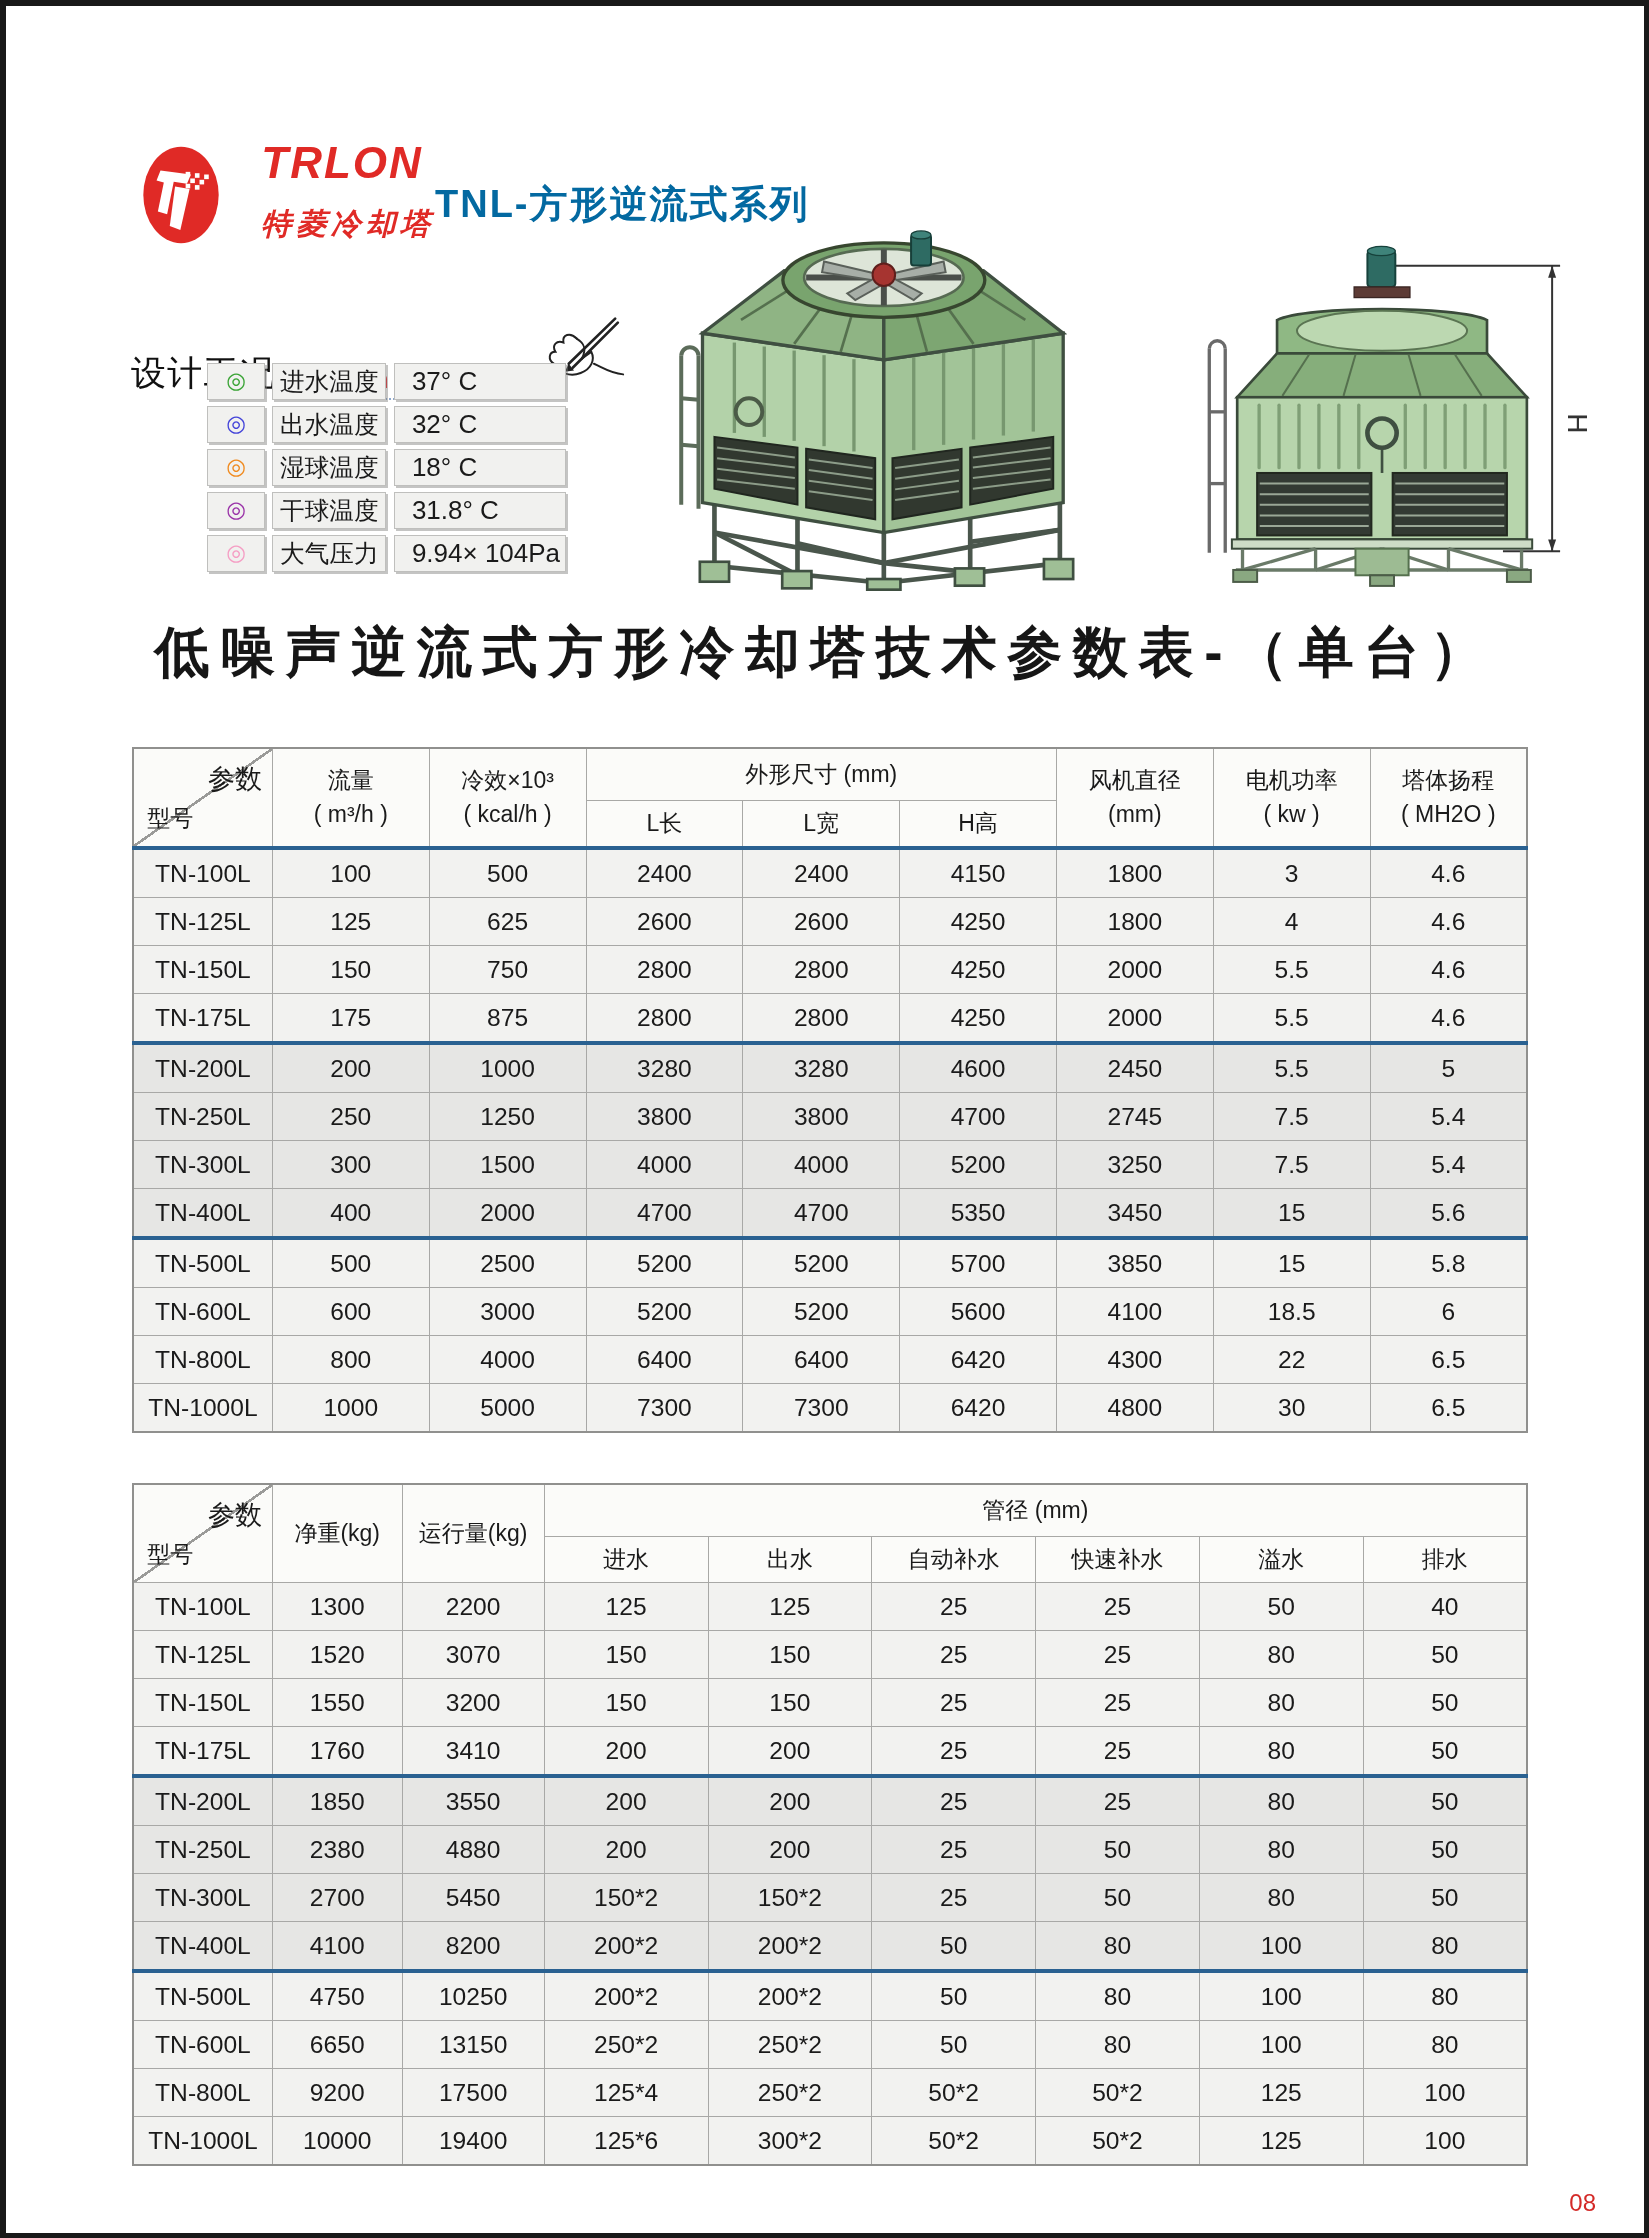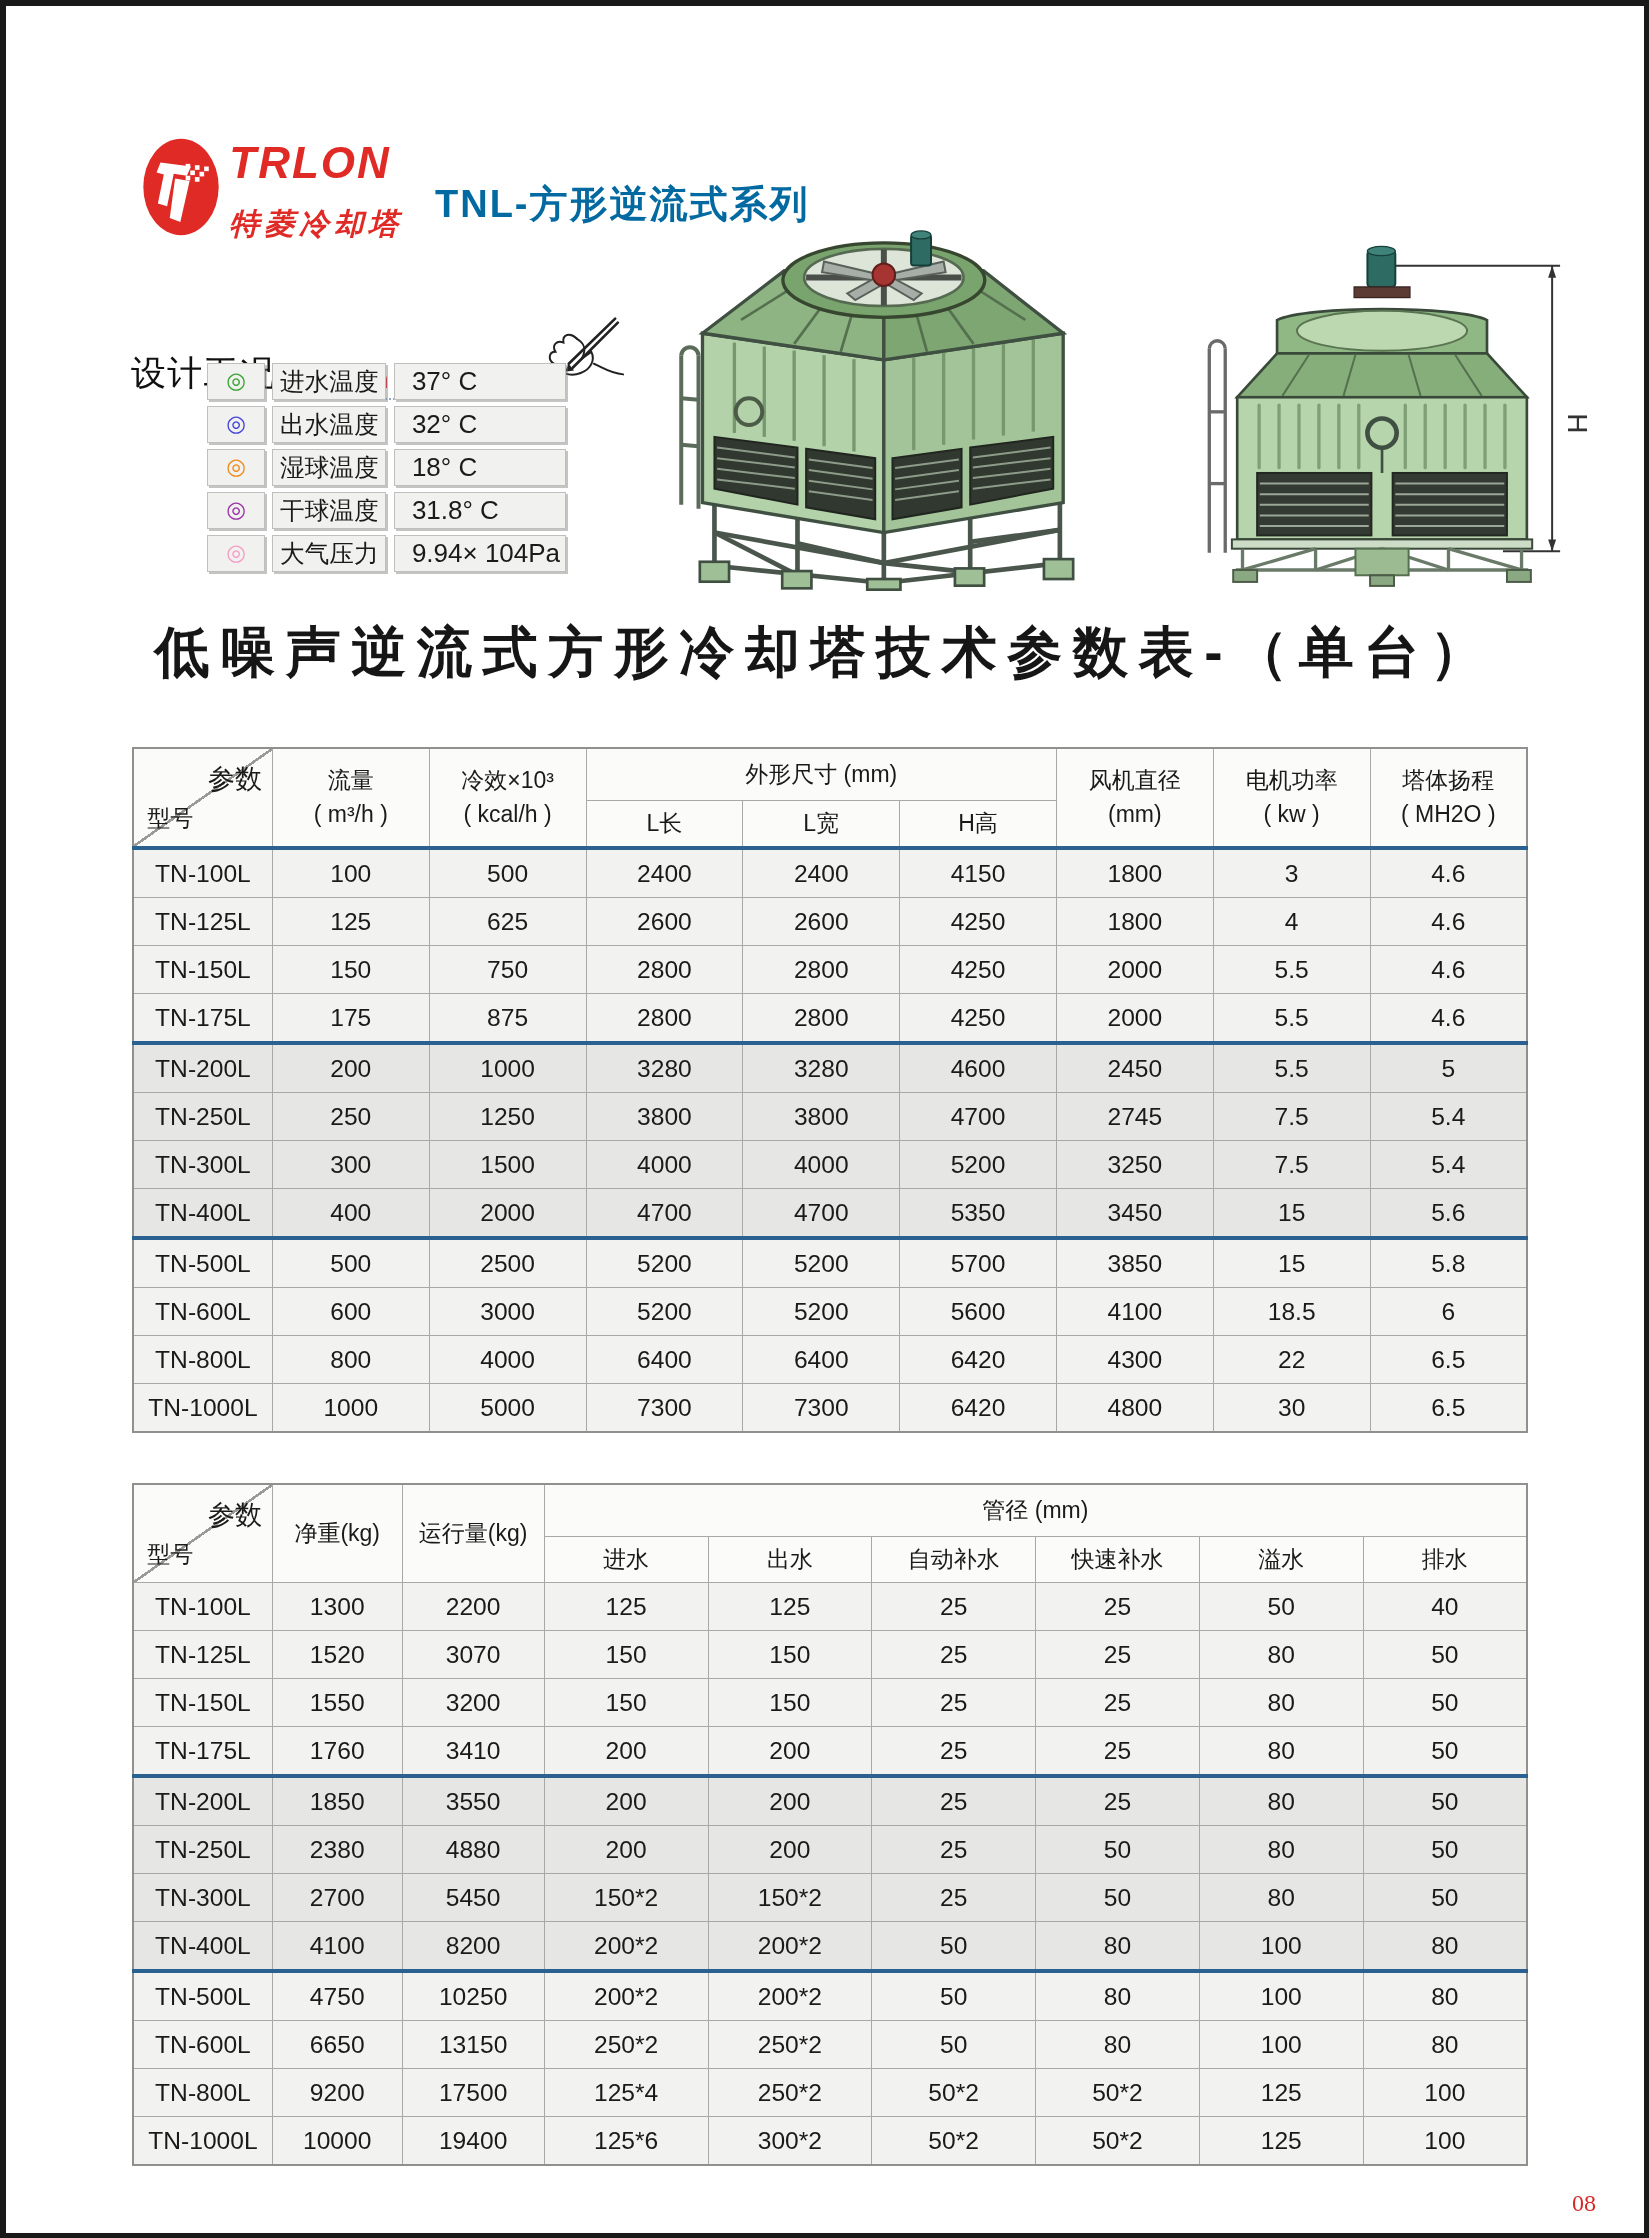--- a/index.html
+++ b/index.html
@@ -2,21 +2,21 @@
 <html style="font-size:10.6px"><head>
 <meta charset="utf-8">
 <style>
   html,body { margin:0; padding:0; background:#ffffff; }
   .page {
     position:relative; width:1650px; height:2239px; box-sizing:border-box;
     background:#ffffff; border:6px solid #191919; overflow:hidden;
     font-family:"Liberation Sans","DejaVu Sans",sans-serif; color:#1a1a1a;
   }
   
-  .logo-wrap { position:absolute; left:136px; top:123px; display:flex; align-items:center; }
+  .logo-wrap { position:absolute; left:136px; top:123px; display:flex; align-items:flex-end;gap:32px; }
   .logo-mark { width:78px; height:100px; }
   .logo-text { margin-left:9.3px; margin-top:12px; }
   .brand-en { font-size:44px; font-weight:800; font-style:italic; color:#e02a26; letter-spacing:2px; line-height:1; }
   .brand-cn { font-size:30px; font-weight:800; font-style:italic; color:#e02a26; letter-spacing:4.7px; margin-top:19px; }
   .series-title { position:absolute; left:429px; top:148px; font-size:38px; font-weight:800; color:#0369a1; letter-spacing:2px; }
 
   
   .design-head { position:absolute; left:125px; top:266px; width:532px; height:120px; }
   .design-cn { position:absolute; left:0; top:78px; font-size:35px; color:#111; letter-spacing:1.3px; }
   .design-en { position:absolute; left:183px; top:94px; font-size:24px; color:#ed1c24; padding-bottom:4px; border-bottom:2px dotted #8fa8cc; }
@@ -49,21 +49,21 @@
   .ptable tbody td { background:#f2f2f0; font-size:24.6px; height:47px; }
   .ptable tbody tr.shaded td { background:#e6e6e4; }
   .t1 tbody tr:first-child td { border-top:4px solid #2a6191; }
   .ptable tbody tr.brk td { border-top:4px solid #2a6191; }
   .corner { position:relative; background:#fbfbf9; }
   .corner::before { content:""; position:absolute; inset:0;
     background:linear-gradient(to bottom right, transparent calc(50% - 1.3px), #9a9a98 calc(50% - 1.3px), #9a9a98 calc(50% + 1.3px), transparent calc(50% + 1.3px)); }
   .corner .ct { position:absolute; top:10.6px; right:10px; font-size:27px; }
   .corner .cb { position:absolute; bottom:10.6px; left:13.3px; font-size:23px; }
 
-  .page-num { position:absolute; right:48px; bottom:16px; font-size:24px; color:#d42a28;font-family:Liberation Serif, serif; }
+  .page-num { position:absolute; right:48px; bottom:16px; font-size:24px; color:#d42a28; }
 </style>
 </head>
 <body>
 
 <div class="page">
 
   <div class="logo-wrap">
     <svg class="logo-mark" viewBox="0 0 118 150">
       <ellipse cx="59" cy="75" rx="57" ry="73" fill="#e02a26"></ellipse>
       <polygon points="28,38 74,44 68,58 48,55 38,104 24,100 33,56 22,53" fill="#ffffff"></polygon>

